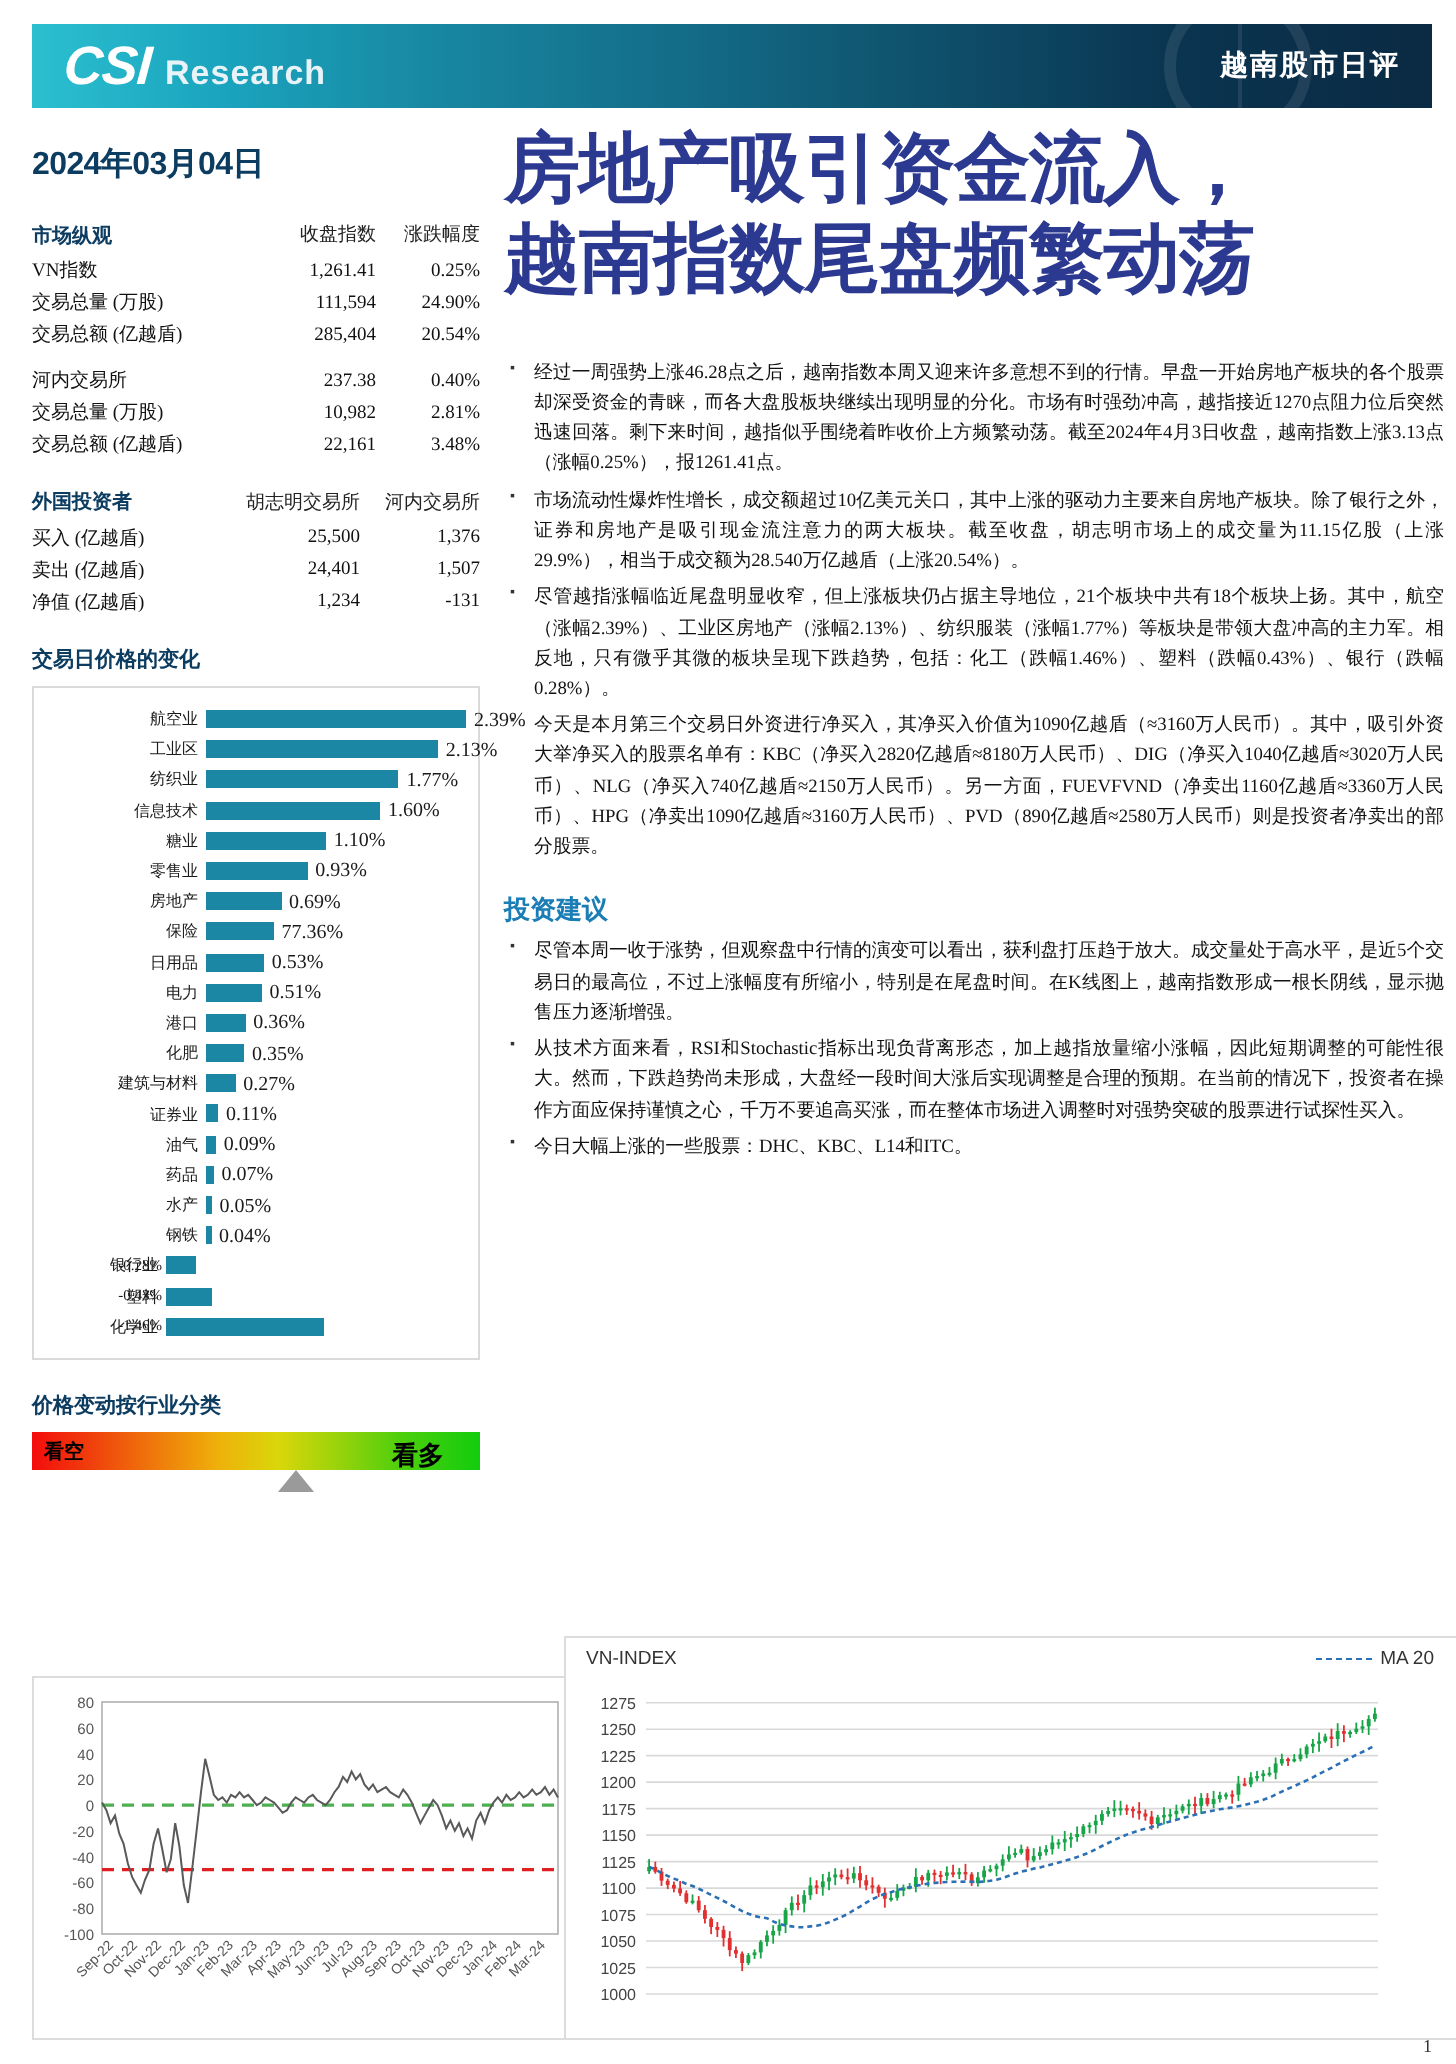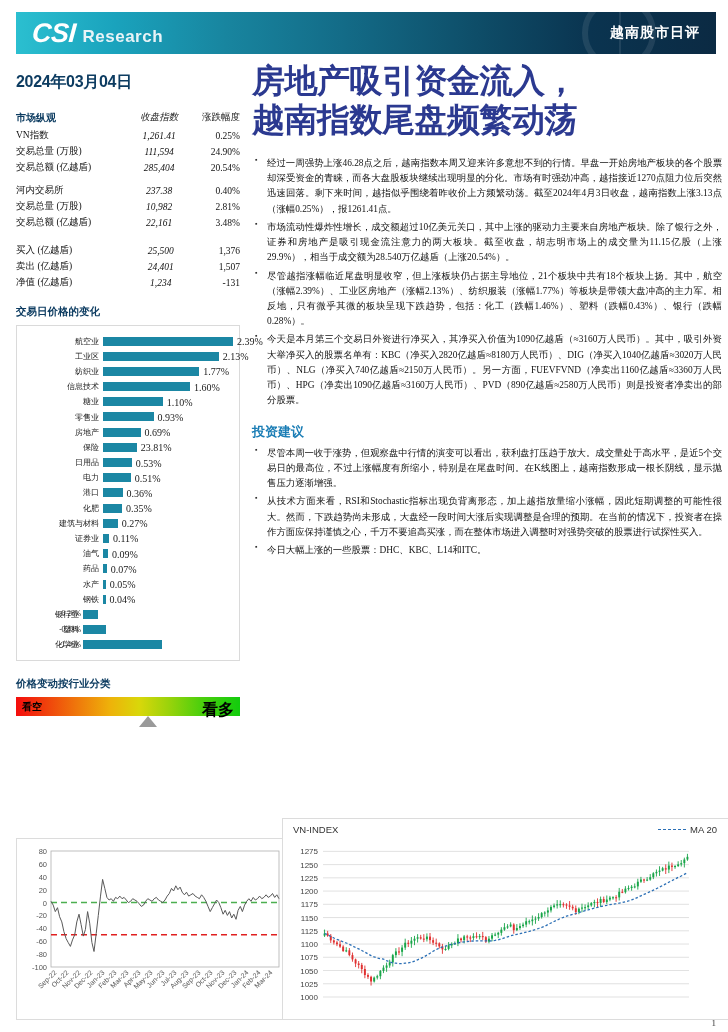--- a/index.html
+++ b/index.html
@@ -52,21 +52,21 @@
 
   .report-date {
     font-family: "Liberation Sans", sans-serif;
     font-weight: bold; font-size: 16px; color: #0d3c61;
     letter-spacing: -0.3px; margin-bottom: 16px;
   }
 
   table.mkt { width: 100%; border-collapse: collapse; }
   table.mkt td { font-size: 9.5px; padding: 1.5px 0; color: #111; white-space: nowrap; }
   table.mkt td.lbl { text-align: left; margin-top: 18px; }
-  table.mkt td.num { text-align: center; font-family: "Liberation Serif", serif; font-style: italic; }
+  table.mkt td.num { text-align: right; font-family: "Liberation Serif", serif; }
   table.mkt td.pct { text-align: right; width: 52px; }
   table.mkt tr.hdr td {
     font-weight: bold; color: #0d3c61; font-size: 10px;
     font-family: "DejaVu Sans", sans-serif; padding-bottom: 3px;
   }
   table.mkt tr.hdr td.colhdr {
     font-weight: normal; color: #222;
     font-family: "Liberation Serif", serif; font-size: 9.5px;
   }
   .up { color: #1f9a4d; }
@@ -112,40 +112,40 @@
     background: linear-gradient(90deg,
       #f40d0d 0%, #f03b0c 12%, #ef7b0b 28%, #eeb20a 42%,
       #d9d70a 55%, #9bd30b 68%, #4fcf0c 82%, #12cc0d 100%);
   }
   .gauge-left {
     position: absolute; left: 6px; top: 3px;
     font-family: "DejaVu Sans", sans-serif; font-weight: bold;
     font-size: 10px; color: #000;
   }
   .gauge-right {
-    position: absolute; right: 6px; top: 3px;
+    position: absolute; right: 18px; top: 3px;
     font-family: Liberation Serif, serif; font-weight: bold;
-    font-size: 16px; color: #000;
+    font-size: 13px; color: #000;
   }
   .gauge-pointer {
     position: absolute; left: 132px; top: 19px;
     width: 0; height: 0;
     border-left: 9px solid transparent;
     border-right: 9px solid transparent;
     border-bottom: 11px solid #9a9a9a;
   }
 
   
   .right-col { position: absolute; left: 252px; top: 62px; width: 470px; }
 
   .main-title {
     font-family: "DejaVu Serif", serif;
-    font-weight: bold; font-size: 33px; line-height: 1.18;
+    font-weight: bold; font-size: 38px; line-height: 1.18;
     color: #2b3990; letter-spacing: -0.5px;
-    margin-bottom: 16px;
+    margin-bottom: 28px;
   }
 
   .blue-head {
     font-family: "DejaVu Sans", sans-serif;
     font-weight: bold; font-size: 13px; color: #1a7db5;
     margin: 8px 0 5px 0;
   }
 
   ul.bullets { list-style: none; margin: 0 0 2px 0; padding: 0; }
   ul.bullets li {
@@ -245,20 +245,25 @@
       <tr>
         <td class="lbl">交易总额 (亿越盾)</td>
         <td class="num">22,161</td>
         <td class="pct up">3.48%</td>
       </tr>
     </tbody>
   </table>
 
   <table class="mkt" style="margin-top:12px;">
     <tbody>
+      <tr class="hdr">
+        <td class="lbl">外国投资者</td>
+        <td class="num colhdr">胡志明交易所</td>
+        <td class="pct colhdr" style="width:60px">河内交易所</td>
+      </tr>
       <tr>
         <td class="lbl">买入 (亿越盾)</td>
         <td class="num">25,500</td>
         <td class="pct">1,376</td>
       </tr>
       <tr>
         <td class="lbl">卖出 (亿越盾)</td>
         <td class="num">24,401</td>
         <td class="pct">1,507</td>
       </tr>
@@ -319,21 +324,21 @@
         <div class="barlabel">房地产</div>
         <div class="bartrack">
           <div class="barfill" style="left: 0px; width: 37.5314px;"></div>
           <div class="barval" style="left: 41.5314px;">0.69%</div>
         </div>
       </div>
       <div class="barrow">
         <div class="barlabel">保险</div>
         <div class="bartrack">
           <div class="barfill" style="left: 0px; width: 33.7238px;"></div>
-          <div class="barval" style="left: 37.7238px;">23.81%</div>
+          <div class="barval" style="left: 37.7238px;">77.36%</div>
         </div>
       </div>
       <div class="barrow">
         <div class="barlabel">日用品</div>
         <div class="bartrack">
           <div class="barfill" style="left: 0px; width: 28.8285px;"></div>
           <div class="barval" style="left: 32.8285px;">0.53%</div>
         </div>
       </div>
       <div class="barrow">

